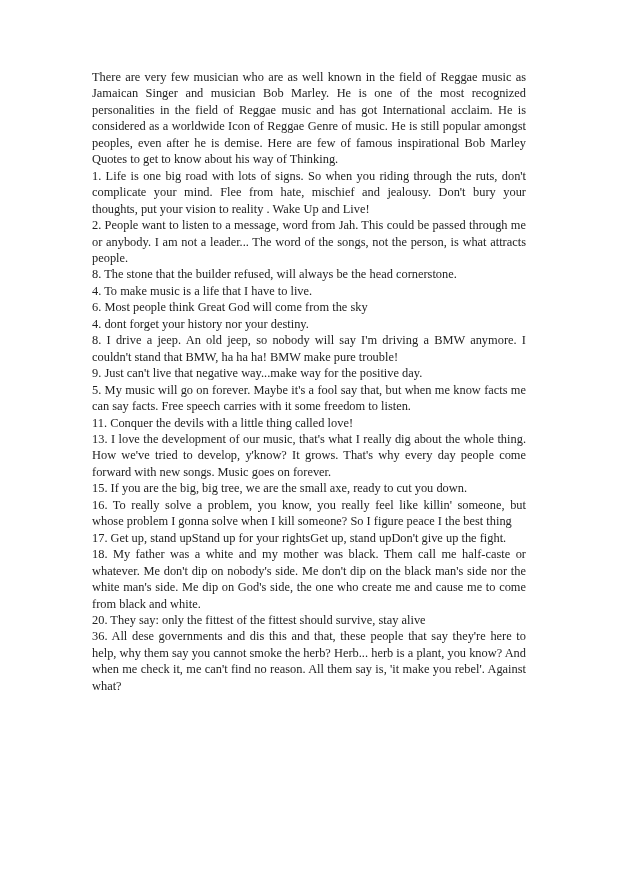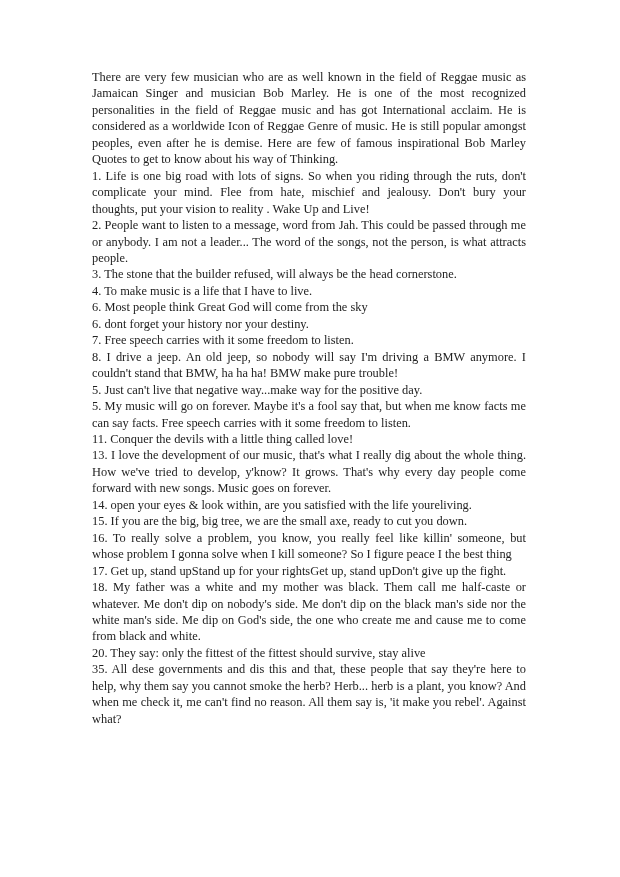--- a/index.html
+++ b/index.html
@@ -33,31 +33,29 @@
   }
 </style>
 </head>
 <body>
 
 <div class="page">
   <article class="doc-body">
     <p>There are very few musician who are as well known in the field of Reggae music as Jamaican Singer and musician Bob Marley. He is one of the most recognized personalities in the field of Reggae music and has got International acclaim. He is considered as a worldwide Icon of Reggae Genre of music. He is still popular amongst peoples, even after he is demise. Here are few of famous inspirational Bob Marley Quotes to get to know about his way of Thinking.</p>
     <p>1. Life is one big road with lots of signs. So when you riding through the ruts, don't complicate your mind. Flee from hate, mischief and jealousy. Don't bury your thoughts, put your vision to reality . Wake Up and Live!</p>
     <p>2. People want to listen to a message, word from Jah. This could be passed through me or anybody. I am not a leader... The word of the songs, not the person, is what attracts people.</p>
-    <p>3. The stone that the builder refused, will always be the head cornerstone.</p>
+    <p>8. The stone that the builder refused, will always be the head cornerstone.</p>
     <p>4. To make music is a life that I have to live.</p>
     <p>6. Most people think Great God will come from the sky</p>
-    <p>6. dont forget your history nor your destiny.</p>
-    <p>7. Free speech carries with it some freedom to listen.</p>
+    <p>4. dont forget your history nor your destiny.</p>
     <p>8. I drive a jeep. An old jeep, so nobody will say I'm driving a BMW anymore. I couldn't stand that BMW, ha ha ha! BMW make pure trouble!</p>
-    <p>5. Just can't live that negative way...make way for the positive day.</p>
+    <p>9. Just can't live that negative way...make way for the positive day.</p>
     <p>5. My music will go on forever. Maybe it's a fool say that, but when me know facts me can say facts. Free speech carries with it some freedom to listen.</p>
     <p>11. Conquer the devils with a little thing called love!</p>
     <p>13. I love the development of our music, that's what I really dig about the whole thing. How we've tried to develop, y'know? It grows. That's why every day people come forward with new songs. Music goes on forever.</p>
-    <p>14. open your eyes &amp; look within, are you satisfied with the life youreliving.</p>
     <p>15. If you are the big, big tree, we are the small axe, ready to cut you down.</p>
     <p>16. To really solve a problem, you know, you really feel like killin' someone, but whose problem I gonna solve when I kill someone? So I figure peace I the best thing</p>
     <p>17. Get up, stand upStand up for your rightsGet up, stand upDon't give up the fight.</p>
     <p>18. My father was a white and my mother was black. Them call me half-caste or whatever. Me don't dip on nobody's side. Me don't dip on the black man's side nor the white man's side. Me dip on God's side, the one who create me and cause me to come from black and white.</p>
     <p>20. They say: only the fittest of the fittest should survive, stay alive</p>
-    <p>35. All dese governments and dis this and that, these people that say they're here to help, why them say you cannot smoke the herb? Herb... herb is a plant, you know? And when me check it, me can't find no reason. All them say is, 'it make you rebel'. Against what?</p>
+    <p>36. All dese governments and dis this and that, these people that say they're here to help, why them say you cannot smoke the herb? Herb... herb is a plant, you know? And when me check it, me can't find no reason. All them say is, 'it make you rebel'. Against what?</p>
   </article>
 </div>
 
 </body></html>

